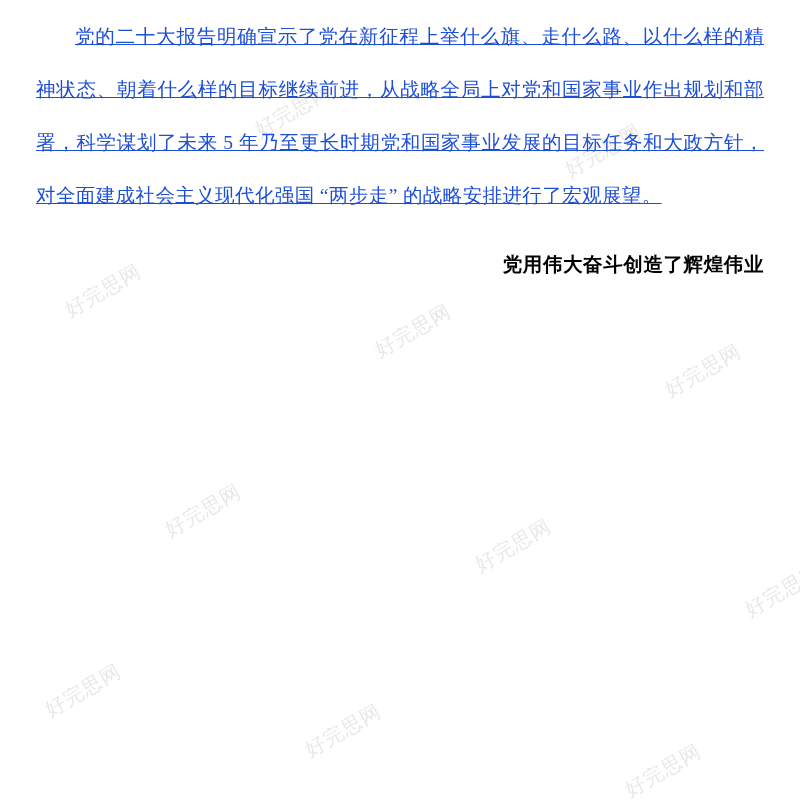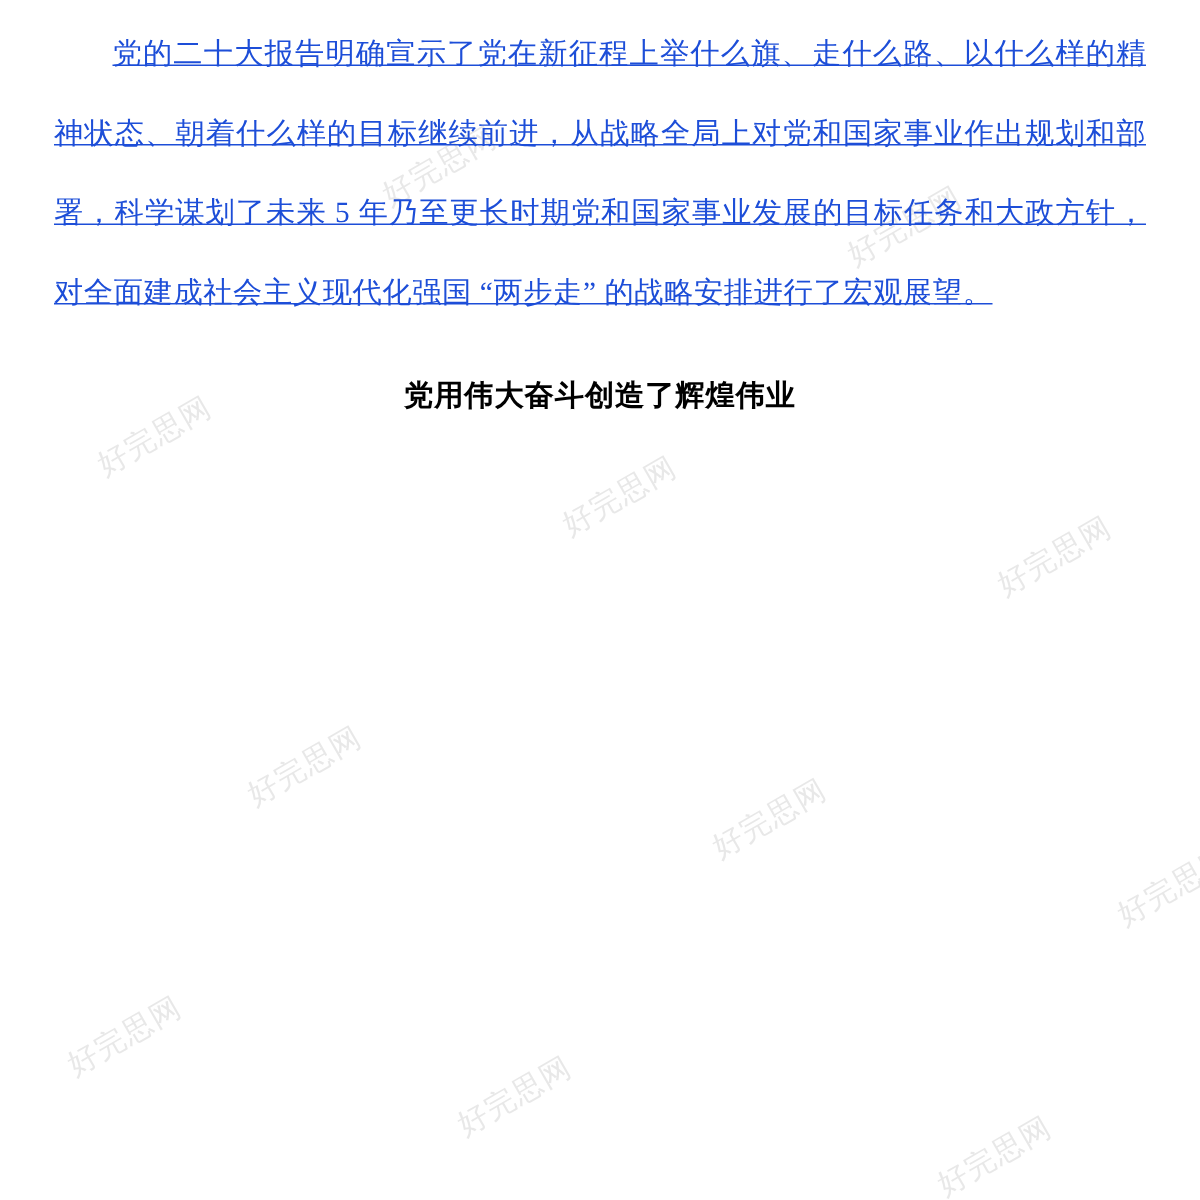--- a/index.html
+++ b/index.html
@@ -40,21 +40,21 @@
     letter-spacing: 0.4px;
     color: #1d4ed8;
     text-decoration: underline;
   }
 
   h2.heading {
     margin: 18px 0 14px 0;
     font-size: 19.5px;
     line-height: 50px;
     font-weight: bold;
-    text-align: center;
+    text-align: right;
     letter-spacing: 0.6px;
     color: #000;
   }
 
   .spacer-sm { height: 22px; }
   .spacer-md { height: 28px; }
 
   
   .watermark-layer {
     position: absolute;

